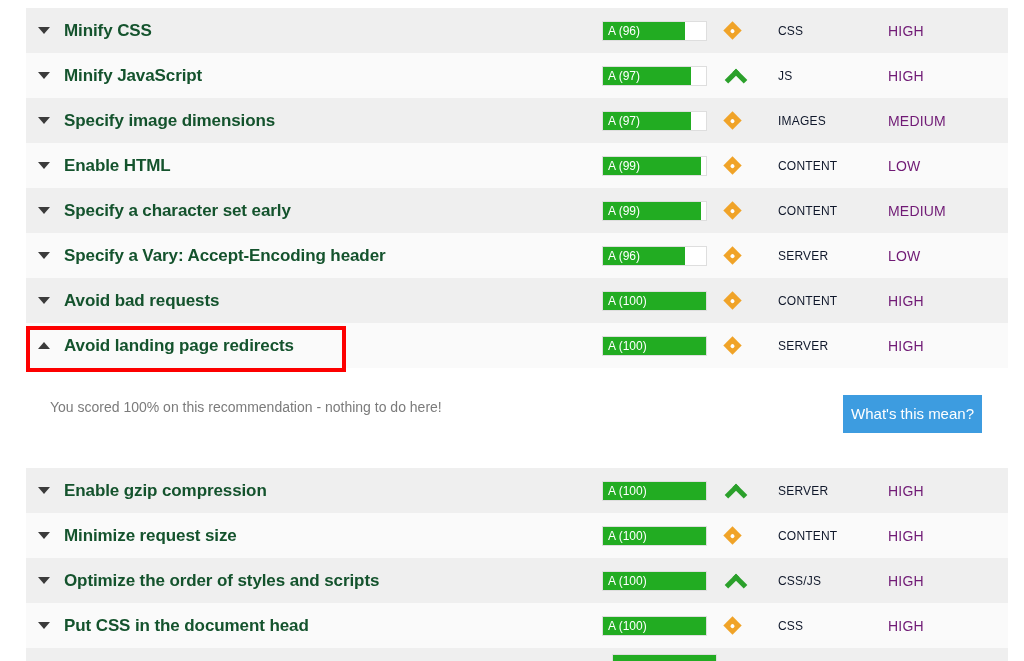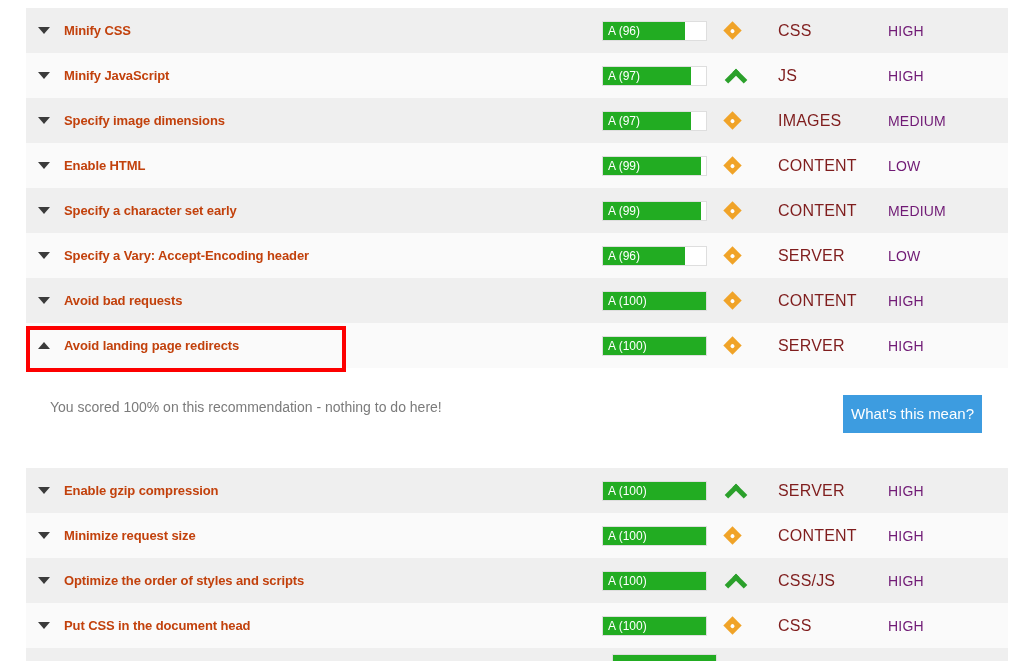--- a/index.html
+++ b/index.html
@@ -52,22 +52,22 @@
     border-right: 6px solid transparent;
     border-top: 7px solid #3b3b3b;
   }
   .caret i.up {
     border-top: none;
     border-bottom: 7px solid #3b3b3b;
   }
 
   .rec-title {
     flex: 0 0 auto;
-    color: #c2410c;
-    font-size: 13px;
+    color: #14532d;
+    font-size: 17px;
     font-weight: bold;
     letter-spacing: -0.1px;
     white-space: nowrap;
     padding-left: 10px;
   }
 
   .spacer { flex: 1 1 auto; }
 
   .score-cell {
     flex: 0 0 116px;
@@ -134,22 +134,22 @@
     top: 2px;
     width: 11px;
     height: 11px;
     border-left: 5px solid #2ba02b;
     border-top: 5px solid #2ba02b;
     transform: rotate(45deg);
   }
 
   .cat-cell {
     flex: 0 0 110px;
-    color: #7f1d1d;
-    font-size: 16px;
+    color: #0f172a;
+    font-size: 12px;
     letter-spacing: 0.2px;
   }
   .pri-cell {
     flex: 0 0 120px;
     color: #701a75;
     font-size: 14px;
     letter-spacing: 0.2px;
   }
 
   

